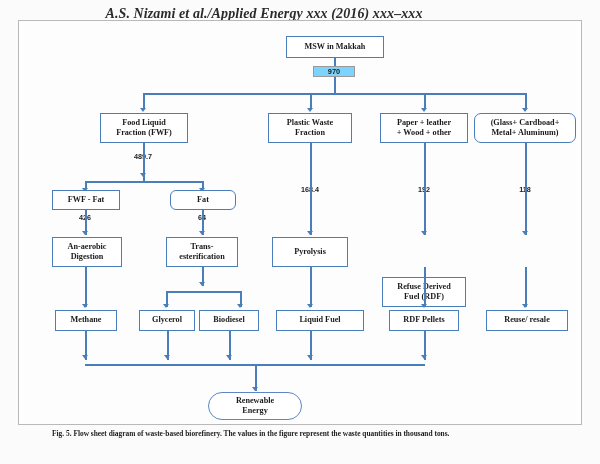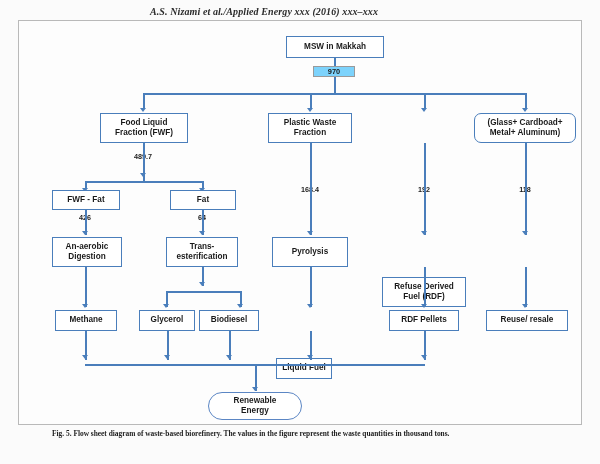--- a/index.html
+++ b/index.html
@@ -23,21 +23,21 @@
     background:#fdfdfd;
     box-sizing:border-box;
   }
   .running-head{
     position:absolute;
     left:0;top:6px;width:528px;
     text-align:center;
     font-family:"Liberation Serif",serif;
     font-style:italic;
     font-weight:bold;
-    font-size:10px;
+    font-size:14px;
     color:#2b2b2b;
     letter-spacing:.1px;
   }
   .caption{
     position:absolute;
     left:52px;top:429px;
     width:520px;
     font-family:"Liberation Serif",serif;
     font-size:7.4px;
     font-weight:bold;
@@ -56,20 +56,21 @@
     color:#1a1a1a;
     font-size:8.2px;
     font-weight:bold;
     line-height:1.25;
     display:flex;
     align-items:center;
     justify-content:center;
     text-align:center;
     padding:1px 2px;
     white-space:pre-line;
+    font-family:Liberation Serif, serif;
   }
   .node.round{
     border-radius:18px;
     border-color:#5b86c4;
   }
   
   .valuetag{
     position:absolute;
     box-sizing:border-box;
     background:#7dd3fc;
@@ -124,20 +125,22 @@
   <div class="arrow" style="left:307px;top:108px;"></div>
   <div class="vline" style="left:424px;top:93px;height:16px;"></div>
   <div class="arrow" style="left:421px;top:108px;"></div>
   <div class="vline" style="left:525px;top:93px;height:16px;"></div>
   <div class="arrow" style="left:522px;top:108px;"></div>
 
   <div class="node" style="left:100px;top:113px;width:88px;height:30px;">Food Liquid
 Fraction (FWF)</div>
   <div class="node" style="left:268px;top:113px;width:84px;height:30px;">Plastic Waste
 Fraction</div>
+  <div class="node" style="left:380px;top:113px;width:88px;height:30px;">Paper + leather
++ Wood + other</div>
   <div class="node" style="left:474px;top:113px;width:102px;height:30px;border-radius:7px;">(Glass+ Cardboad+
 Metal+ Aluminum)</div>
 
   <div class="valuelabel" style="left:122px;top:152px;width:42px;">489.7</div>
   <div class="vline" style="left:143px;top:143px;height:38px;"></div>
   <div class="arrow" style="left:140px;top:173px;"></div>
 
   <div class="hline" style="left:85px;top:181px;width:117px;"></div>
   <div class="vline" style="left:85px;top:181px;height:8px;"></div>
   <div class="arrow" style="left:82px;top:188px;"></div>
@@ -150,21 +153,21 @@
 
   <div class="valuelabel" style="left:403px;top:185px;width:42px;">192</div>
   <div class="vline" style="left:424px;top:143px;height:92px;"></div>
   <div class="arrow" style="left:421px;top:231px;"></div>
 
   <div class="valuelabel" style="left:504px;top:185px;width:42px;">118</div>
   <div class="vline" style="left:525px;top:143px;height:92px;"></div>
   <div class="arrow" style="left:522px;top:231px;"></div>
 
   <div class="node" style="left:52px;top:190px;width:68px;height:20px;">FWF - Fat</div>
-  <div class="node" style="left:170px;top:190px;width:66px;height:20px;">Fat</div>
+  <div class="node" style="left:170px;top:190px;width:66px;height:20px;border-radius:6px;">Fat</div>
 
   <div class="valuelabel" style="left:64px;top:213px;width:42px;">426</div>
   <div class="vline" style="left:85px;top:210px;height:25px;"></div>
   <div class="arrow" style="left:82px;top:231px;"></div>
 
   <div class="valuelabel" style="left:181px;top:213px;width:42px;">64</div>
   <div class="vline" style="left:202px;top:210px;height:25px;"></div>
   <div class="arrow" style="left:199px;top:231px;"></div>
 
   <div class="node" style="left:52px;top:237px;width:70px;height:30px;">An-aerobic
@@ -191,21 +194,21 @@
 
   <div class="vline" style="left:424px;top:267px;height:40px;"></div>
   <div class="arrow" style="left:421px;top:304px;"></div>
 
   <div class="vline" style="left:525px;top:267px;height:40px;"></div>
   <div class="arrow" style="left:522px;top:304px;"></div>
 
   <div class="node" style="left:55px;top:310px;width:62px;height:21px;">Methane</div>
   <div class="node" style="left:139px;top:310px;width:56px;height:21px;">Glycerol</div>
   <div class="node" style="left:199px;top:310px;width:60px;height:21px;">Biodiesel</div>
-  <div class="node" style="left:276px;top:310px;width:56px;height:21px;margin-top:48px;">Liquid Fuel</div>
+  <div class="node" style="left:276px;top:310px;width:88px;height:21px;">Liquid Fuel</div>
   <div class="node" style="left:389px;top:310px;width:70px;height:21px;">RDF Pellets</div>
   <div class="node" style="left:486px;top:310px;width:82px;height:21px;">Reuse/ resale</div>
 
   <div class="vline" style="left:85px;top:331px;height:29px;"></div>
   <div class="arrow" style="left:82px;top:355px;"></div>
   <div class="vline" style="left:167px;top:331px;height:29px;"></div>
   <div class="arrow" style="left:164px;top:355px;"></div>
   <div class="vline" style="left:229px;top:331px;height:29px;"></div>
   <div class="arrow" style="left:226px;top:355px;"></div>
   <div class="vline" style="left:310px;top:331px;height:29px;"></div>

